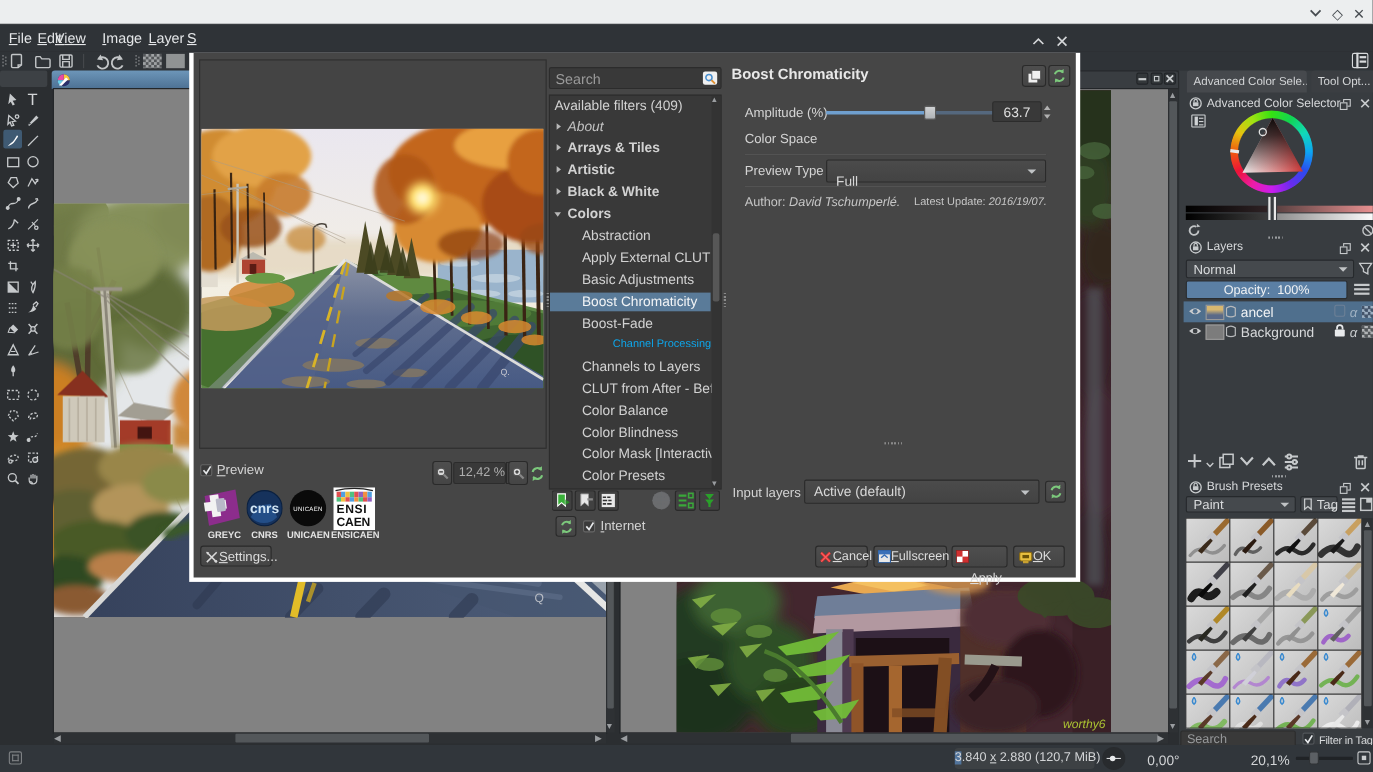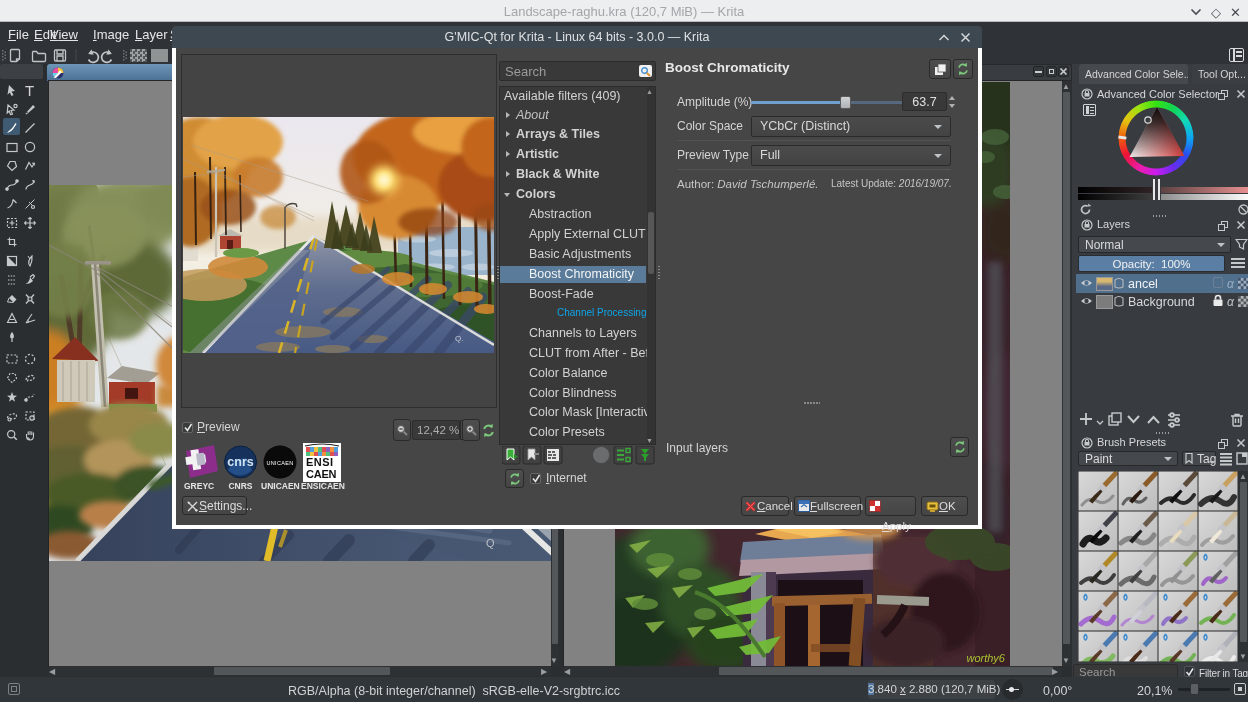--- a/index.html
+++ b/index.html
@@ -35,21 +35,20 @@
 #dlginner{left:4px;top:22px;width:802px;height:477px;background:#464646;}
 .gbtn{background:linear-gradient(#4e4e4e,#454545);border:1px solid #2a2a2a;border-radius:3px;color:#dcdcdc;font-size:13px;}
 .gcombo{background:linear-gradient(#4b4b4b,#434343);border:1px solid #2a2a2a;border-radius:2px;color:#d8d8d8;font-size:12.5px;white-space:nowrap;}
 .glabel{color:#d4d4d4;font-size:12px;white-space:nowrap;}
 .inset{background:#393939;border:1px solid #2c2c2c;border-radius:2px;}
 u{text-decoration-thickness:1px;}
 </style></head><body>
 <div id="root">
 
   <div class="abs" id="titlebar"></div>
-  <div class="abs" id="titletext">Landscape-raghu.kra (120,7 MiB) — Krita</div>
   <svg class="abs" style="left:1190px;top:8px;" width="12" height="8" viewBox="0 0 12 8">
       <path d="M1.5,1.5 L6,6 L10.5,1.5" fill="none" stroke="#474c51" stroke-width="1.6"></path>
     </svg>
   <div class="abs winbtn" style="left:1211px;">◇</div>
   <div class="abs winbtn" style="left:1230px;">✕</div>
 
   <div class="abs" id="menubar"></div>
   <div class="abs menuitem" style="left:8px;"><u>F</u>ile</div>
   <div class="abs menuitem" style="left:34px;"><u>E</u>dit</div>
   <div class="abs menuitem" style="left:50px;text-decoration:underline;"><u>V</u>iew</div>
@@ -801,34 +800,32 @@
   <div class="abs inset" style="left:1073px;top:664px;width:105px;height:16px;color:#97999b;font-size:11.5px;padding:1px 0 0 5px;">Search</div>
   <div class="abs" style="left:1184px;top:666px;width:11px;height:11px;background:#2f3337;border:1px solid #515559;border-radius:2px;"></div>
   <svg class="abs" style="left:1185px;top:667px;" width="10" height="10" viewBox="0 0 10 10">
       <path d="M1.5,5 l2.5,3 4,-6.5" fill="none" stroke="#e6e8ea" stroke-width="1.5"></path>
     </svg>
   <div class="abs" style="left:1199px;top:668px;font-size:10px;letter-spacing:-0.2px;color:#d6d8da;">Filter in Tag</div>
 
   <div class="abs" id="statusbar"></div>
   <div class="abs" style="left:8px;top:683px;width:12px;height:12px;border:1.2px solid #7e8184;border-radius:2px;"></div>
   <div class="abs" style="left:11px;top:686px;width:6px;height:6px;border:1px dashed #7e8184;"></div>
-  <div class="abs" style="left:288px;top:684px;white-space:nowrap;font-size:12.5px;color:#cfd1d3;">RGB/Alpha (8-bit integer/channel)&nbsp; sRGB-elle-V2-srgbtrc.icc</div>
   <div class="abs" style="left:868px;top:680px;width:127px;height:19px;background:#3d4144;border-radius:3px;font-size:11.5px;color:#d2d4d6;text-align:center;padding-top:3px;white-space:nowrap;"><span style="background:#51749c;">3</span>.840 <u>x</u> 2.880 (120,7 MiB)</div>
   <div class="abs" style="left:1002px;top:679px;width:21px;height:21px;border-radius:50%;background:#282b2e;"></div>
   <div class="abs" style="left:1006px;top:688.5px;width:13px;height:1.6px;background:#d8dadc;"></div>
   <div class="abs" style="left:1009px;top:686.5px;width:5px;height:5px;border-radius:50%;background:#e8eaec;"></div>
   <div class="abs" style="left:1043px;top:684px;font-size:12.5px;color:#d2d4d6;">0,00°</div>
   <div class="abs" style="left:1137px;top:684px;font-size:12.5px;color:#d2d4d6;">20,1%</div>
   <div class="abs" style="left:1178px;top:688px;width:52px;height:3px;background:#202326;border-radius:1px;"></div>
   <div class="abs" style="left:1190px;top:683px;width:9px;height:12px;background:#5c6064;border:1px solid #303336;border-radius:2px;"></div>
   <div class="abs" style="left:1234px;top:683px;width:12px;height:12px;border:1.3px solid #caccce;border-radius:2px;"></div>
   <div class="abs" style="left:1238px;top:687px;width:4px;height:4px;background:#caccce;"></div>
 
   <div class="abs" id="dlg">
-    <div class="abs" id="dlgtitle">G'MIC-Qt for Krita - Linux 64 bits - 3.0.0 — Krita</div>
     <svg class="abs" style="left:766px;top:8px;" width="12" height="8" viewBox="0 0 12 8">
         <path d="M1.5,6 L6,1.5 L10.5,6" fill="none" stroke="#d4d6d8" stroke-width="1.5"></path>
       </svg>
     <svg class="abs" style="left:788px;top:6px;" width="11" height="11" viewBox="0 0 11 11">
         <path d="M1.5,1.5 L9.5,9.5 M9.5,1.5 L1.5,9.5" fill="none" stroke="#d4d6d8" stroke-width="1.5"></path>
       </svg>
     <div class="abs" id="dlgbody"></div>
     <div class="abs" id="dlginner"></div>
 
     <div class="abs" style="left:9px;top:28px;width:316px;height:354px;background:#444444;border:1px solid #2e2e2e;"></div>
@@ -1026,21 +1023,21 @@
           <rect x="15" y="9" width="4" height="4" fill="#50a0e0"></rect>
           <rect x="19" y="9" width="4" height="4" fill="#f09040"></rect>
           <rect x="23" y="9" width="4" height="4" fill="#50c080"></rect>
           <rect x="27" y="9" width="4" height="4" fill="#e05050"></rect>
           <rect x="31" y="9" width="4" height="4" fill="#9060c0"></rect>
       </g>
       <path d="M2,3 Q19,-1 36,3" fill="none" stroke="#222" stroke-width="1.2"></path>
       <text x="3" y="23" font-size="11" fill="#111" font-family="Liberation Sans" font-weight="bold" letter-spacing="0.5">ENSI</text>
       <text x="3" y="35" font-size="11" fill="#111" font-family="Liberation Sans" font-weight="bold" letter-spacing="-0.2">CAEN</text>
     </svg>
-    <div class="abs" style="left:12px;top:455px;width:35px;text-align:left;font-size:8.5px;font-weight:bold;color:#e4e4e4;">GREYC</div>
+    <div class="abs" style="left:12px;top:455px;width:35px;text-align:right;font-size:8.5px;font-weight:bold;color:#e4e4e4;">GREYC</div>
     <div class="abs" style="left:52px;top:455px;width:33px;text-align:center;font-size:8.5px;font-weight:bold;color:#e4e4e4;">CNRS</div>
     <div class="abs" style="left:89px;top:455px;width:38px;text-align:center;font-size:8.5px;font-weight:bold;color:#e4e4e4;">UNICAEN</div>
     <div class="abs" style="left:129px;top:455px;width:42px;text-align:center;font-size:8.5px;font-weight:bold;color:#e4e4e4;">ENSICAEN</div>
 
     <div class="abs gbtn" style="left:10px;top:470px;width:65px;height:19px;"></div>
     <svg class="abs" style="left:15px;top:475px;" width="11" height="11" viewBox="0 0 11 11">
         <path d="M1,1 L10,10 M10,1 L1,10" stroke="#d8d8d8" stroke-width="1.4"></path>
         <path d="M0.5,0.5 l2.8,0.8 -2,2 z" fill="#d8d8d8"></path>
         <circle cx="9.3" cy="9.3" r="1.3" fill="#d8d8d8"></circle>
       </svg>
@@ -1141,29 +1138,29 @@
         <path d="M3.2,14.2 l0.4,-4.2 3.8,1.6 z" fill="#7cc87c"></path>
       </svg>
     <div class="abs glabel" style="left:505px;top:69px;">Amplitude (%)</div>
     <div class="abs" style="left:579px;top:75px;width:90px;height:3px;background:#6f9fcf;border-radius:1px;"></div>
     <div class="abs" style="left:669px;top:75px;width:71px;height:3px;background:#55687e;border-radius:1px;"></div>
     <div class="abs" style="left:668px;top:70px;width:11px;height:13px;background:linear-gradient(#d0d2d4,#aeb2b6);border:1px solid #5a5a5a;border-radius:2px;"></div>
     <div class="abs inset" style="left:730px;top:66px;width:45px;height:19px;color:#e0e0e0;font-size:12.5px;text-align:center;padding-top:1.5px;">63.7</div>
     <div class="abs" style="left:777px;top:70px;width:0;height:0;border-left:3.5px solid transparent;border-right:3.5px solid transparent;border-bottom:4px solid #b0b0b0;"></div>
     <div class="abs" style="left:777px;top:78px;width:0;height:0;border-left:3.5px solid transparent;border-right:3.5px solid transparent;border-top:4px solid #b0b0b0;"></div>
     <div class="abs glabel" style="left:505px;top:93px;text-align:center;">Color Space</div>
-    <div class="abs gcombo" style="left:579px;top:90px;width:200px;height:21px;padding:2px 0 0 8px;">YCbCr (Distinct)<span class="carrow" style="top:8px;right:8px;"></span></div>
     <div class="abs" style="left:505px;top:114px;width:274px;height:1px;background:#3a3a3a;border-bottom:1px solid #535353;"></div>
     <div class="abs glabel" style="left:505px;top:122px;">Preview Type</div>
-    <div class="abs gcombo" style="left:579px;top:119px;width:200px;height:21px;padding:2px 0 0 8px;">Full<span class="carrow" style="top:8px;right:8px;"></span></div>
+    <div class="abs gcombo" style="left:579px;top:119px;width:200px;height:21px;padding:12px 0 0 8px;">Full<span class="carrow" style="top:8px;right:8px;"></span></div>
     <div class="abs" style="left:505px;top:143px;width:274px;height:1px;background:#3a3a3a;border-bottom:1px solid #535353;"></div>
     <div class="abs" style="left:505px;top:152px;font-size:11.5px;color:#c6c6c6;white-space:nowrap;">Author: <i>David Tschumperlé.</i></div>
       <div class="abs" style="left:659px;top:152px;font-size:10px;color:#c6c6c6;white-space:nowrap;">Latest Update: <i>2016/19/07.</i></div>
     <div class="abs" style="left:632px;top:376px;width:16px;height:2px;background:repeating-linear-gradient(90deg,#8a8a8a 0 1.5px,transparent 1.5px 3px);"></div>
     <div class="abs glabel" style="left:494px;top:415px;">Input layers</div>
+    <div class="abs gcombo" style="left:559px;top:410px;width:214px;height:22px;padding:3px 0 0 8px;">Active (default)<span class="carrow" style="top:9px;right:8px;"></span></div>
     <div class="abs gbtn" style="left:778px;top:411px;width:19px;height:20px;"></div>
     <svg class="abs" style="left:781px;top:414px;" width="14" height="14" viewBox="0 0 15 15">
         <path d="M3.2,6 a4.6,4.6 0 0 1 8,-1.8" fill="none" stroke="#7cc87c" stroke-width="1.9"></path>
         <path d="M11.8,0.8 l-0.4,4.2 -3.8,-1.6 z" fill="#7cc87c"></path>
         <path d="M11.8,9 a4.6,4.6 0 0 1 -8,1.8" fill="none" stroke="#7cc87c" stroke-width="1.9"></path>
         <path d="M3.2,14.2 l0.4,-4.2 3.8,1.6 z" fill="#7cc87c"></path>
       </svg>
 
     <div class="abs gbtn" style="left:569px;top:470px;width:48px;height:20px;"></div>
     <svg class="abs" style="left:573px;top:475px;" width="11" height="11" viewBox="0 0 11 11">

